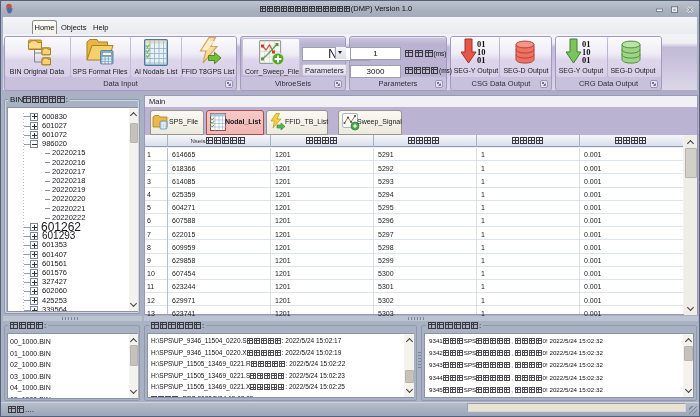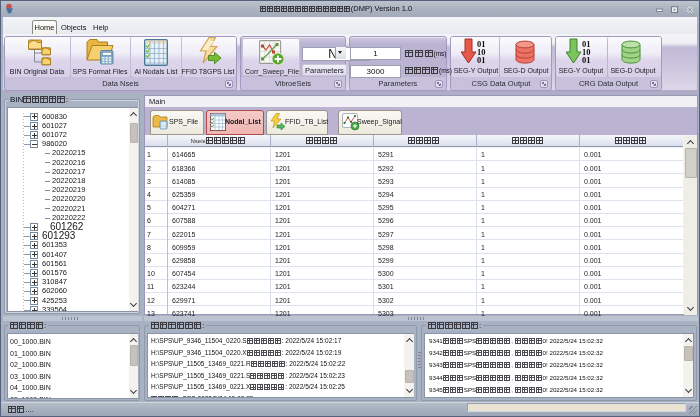--- a/index.html
+++ b/index.html
@@ -41,21 +41,21 @@
 <path d="M31.2 0.8 L36.8 6.4 M36.8 0.8 L31.2 6.4" stroke="#68707f" stroke-width="1"></path>
 </svg>
 <div class="ab" style="left:3px;top:17px;width:694px;height:17px;background:linear-gradient(#f4f5f8,#e7eaef)"></div>
 <div class="ab" style="left:32px;top:20px;width:25px;height:14px;background:linear-gradient(#fdfdfb,#f2f1ea);border:1px solid #8b8b85;border-bottom:none;border-radius:2.5px 2.5px 0 0;font-size:7.5px;color:#111;text-align:center;line-height:14px">Home</div>
 <div class="ab" style="left:61px;top:23px;font-size:7.5px;color:#111">Objects</div>
 <div class="ab" style="left:93px;top:23px;font-size:7.5px;color:#111">Help</div>
 <div class="ab" style="left:3px;top:34px;width:694px;height:56px;background:linear-gradient(#f3f2f7 0%,#f0eff5 16%,#c2bbd7 24%,#cbc4dd 55%,#dcd7e8 100%)"></div>
 <div class="ab" style="left:3px;top:90px;width:694px;height:3px;background:#b2aac8"></div>
 <div class="ab" style="left:4px;top:36px;width:233px;height:55px;border:1px solid #a29ac0;border-radius:3px;
 background:linear-gradient(#cfc9df,#bab2d1 14%,#bcb5d2 75%,#c6bfd9);box-shadow:inset 0 1px 0 #e6e3ef"></div>
-<div class="ab" style="left:5px;top:77px;width:231px;height:13px;background:#c8c1dc;border-radius:0 0 3px 3px;text-align:center;font-size:7.5px;color:#2e2e38;line-height:13px">Data Nseis</div>
+<div class="ab" style="left:5px;top:77px;width:231px;height:13px;background:#c8c1dc;border-radius:0 0 3px 3px;text-align:center;font-size:7.5px;color:#2e2e38;line-height:13px">Data Input</div>
 <svg class="ab" style="left:225px;top:80px" width="8" height="8" viewBox="0 0 8 8">
     <rect x="0.5" y="0.5" width="7" height="7" rx="1.5" fill="#e6e2f0" stroke="#9c94ba"></rect>
     <path d="M5.5 5.5 h-2 M5.5 5.5 v-2 M5 5 L2.5 2.5 M2.5 2.5 h1.5 M2.5 2.5 v1.5" stroke="#6a6288" stroke-width="0.9" fill="none"></path>
   </svg>
 <div class="ab" style="left:240px;top:36px;width:106px;height:55px;border:1px solid #a29ac0;border-radius:3px;
 background:linear-gradient(#cfc9df,#bab2d1 14%,#bcb5d2 75%,#c6bfd9);box-shadow:inset 0 1px 0 #e6e3ef"></div>
 <div class="ab" style="left:241px;top:77px;width:104px;height:13px;background:#c8c1dc;border-radius:0 0 3px 3px;text-align:center;font-size:7.5px;color:#2e2e38;line-height:13px">VibroeSeis</div>
 <svg class="ab" style="left:334px;top:80px" width="8" height="8" viewBox="0 0 8 8">
     <rect x="0.5" y="0.5" width="7" height="7" rx="1.5" fill="#e6e2f0" stroke="#9c94ba"></rect>
     <path d="M5.5 5.5 h-2 M5.5 5.5 v-2 M5 5 L2.5 2.5 M2.5 2.5 h1.5 M2.5 2.5 v1.5" stroke="#6a6288" stroke-width="0.9" fill="none"></path>
@@ -238,21 +238,21 @@
 <div class="ab" style="left:37px;top:91.1px;width:5px;height:1px;background:#889"></div>
 <div class="ab" style="left:44px;top:87.3px;font-size:7.5px;line-height:8px;color:#16161c">20220220</div>
 <div class="ab" style="left:37px;top:100.3px;width:5px;height:1px;background:#889"></div>
 <div class="ab" style="left:44px;top:96.5px;font-size:7.5px;line-height:8px;color:#16161c">20220221</div>
 <div class="ab" style="left:37px;top:109.5px;width:5px;height:1px;background:#889"></div>
 <div class="ab" style="left:44px;top:105.7px;font-size:7.5px;line-height:8px;color:#16161c">20220222</div>
 <div class="ab" style="left:16px;top:118.7px;width:6px;height:1px;background:#99a"></div>
 <div class="ab" style="left:22px;top:114.9px;width:8px;height:8px;background:#fff;border:1px solid #7a8a9a"></div>
 <div class="ab" style="left:23.5px;top:118.7px;width:5px;height:1px;background:#333"></div>
 <div class="ab" style="left:25.5px;top:116.7px;width:1px;height:5px;background:#333"></div>
-<div class="ab" style="left:42px;top:114.9px;font-size:10px;line-height:8px;color:#16161c">601262</div>
+<div class="ab" style="left:33px;top:114.9px;font-size:12px;line-height:8px;color:#16161c">601262</div>
 <div class="ab" style="left:16px;top:127.9px;width:6px;height:1px;background:#99a"></div>
 <div class="ab" style="left:22px;top:124.1px;width:8px;height:8px;background:#fff;border:1px solid #7a8a9a"></div>
 <div class="ab" style="left:23.5px;top:127.9px;width:5px;height:1px;background:#333"></div>
 <div class="ab" style="left:25.5px;top:125.9px;width:1px;height:5px;background:#333"></div>
 <div class="ab" style="left:34px;top:124.1px;font-size:10px;line-height:8px;color:#16161c">601293</div>
 <div class="ab" style="left:16px;top:137.1px;width:6px;height:1px;background:#99a"></div>
 <div class="ab" style="left:22px;top:133.3px;width:8px;height:8px;background:#fff;border:1px solid #7a8a9a"></div>
 <div class="ab" style="left:23.5px;top:137.1px;width:5px;height:1px;background:#333"></div>
 <div class="ab" style="left:25.5px;top:135.1px;width:1px;height:5px;background:#333"></div>
 <div class="ab" style="left:34px;top:133.3px;font-size:7.5px;line-height:8px;color:#16161c">601353</div>
@@ -268,21 +268,21 @@
 <div class="ab" style="left:34px;top:151.7px;font-size:7.5px;line-height:8px;color:#16161c">601561</div>
 <div class="ab" style="left:16px;top:164.7px;width:6px;height:1px;background:#99a"></div>
 <div class="ab" style="left:22px;top:160.9px;width:8px;height:8px;background:#fff;border:1px solid #7a8a9a"></div>
 <div class="ab" style="left:23.5px;top:164.7px;width:5px;height:1px;background:#333"></div>
 <div class="ab" style="left:25.5px;top:162.7px;width:1px;height:5px;background:#333"></div>
 <div class="ab" style="left:34px;top:160.9px;font-size:7.5px;line-height:8px;color:#16161c">601576</div>
 <div class="ab" style="left:16px;top:173.9px;width:6px;height:1px;background:#99a"></div>
 <div class="ab" style="left:22px;top:170.1px;width:8px;height:8px;background:#fff;border:1px solid #7a8a9a"></div>
 <div class="ab" style="left:23.5px;top:173.9px;width:5px;height:1px;background:#333"></div>
 <div class="ab" style="left:25.5px;top:171.9px;width:1px;height:5px;background:#333"></div>
-<div class="ab" style="left:34px;top:170.1px;font-size:7.5px;line-height:8px;color:#16161c">310847</div>
+<div class="ab" style="left:34px;top:170.1px;font-size:7.5px;line-height:8px;color:#16161c">327427</div>
 <div class="ab" style="left:16px;top:183.1px;width:6px;height:1px;background:#99a"></div>
 <div class="ab" style="left:22px;top:179.3px;width:8px;height:8px;background:#fff;border:1px solid #7a8a9a"></div>
 <div class="ab" style="left:23.5px;top:183.1px;width:5px;height:1px;background:#333"></div>
 <div class="ab" style="left:25.5px;top:181.1px;width:1px;height:5px;background:#333"></div>
 <div class="ab" style="left:34px;top:179.3px;font-size:7.5px;line-height:8px;color:#16161c">602060</div>
 <div class="ab" style="left:16px;top:192.3px;width:6px;height:1px;background:#99a"></div>
 <div class="ab" style="left:22px;top:188.5px;width:8px;height:8px;background:#fff;border:1px solid #7a8a9a"></div>
 <div class="ab" style="left:23.5px;top:192.3px;width:5px;height:1px;background:#333"></div>
 <div class="ab" style="left:25.5px;top:190.3px;width:1px;height:5px;background:#333"></div>
 <div class="ab" style="left:34px;top:188.5px;font-size:7.5px;line-height:8px;color:#16161c">425253</div>

